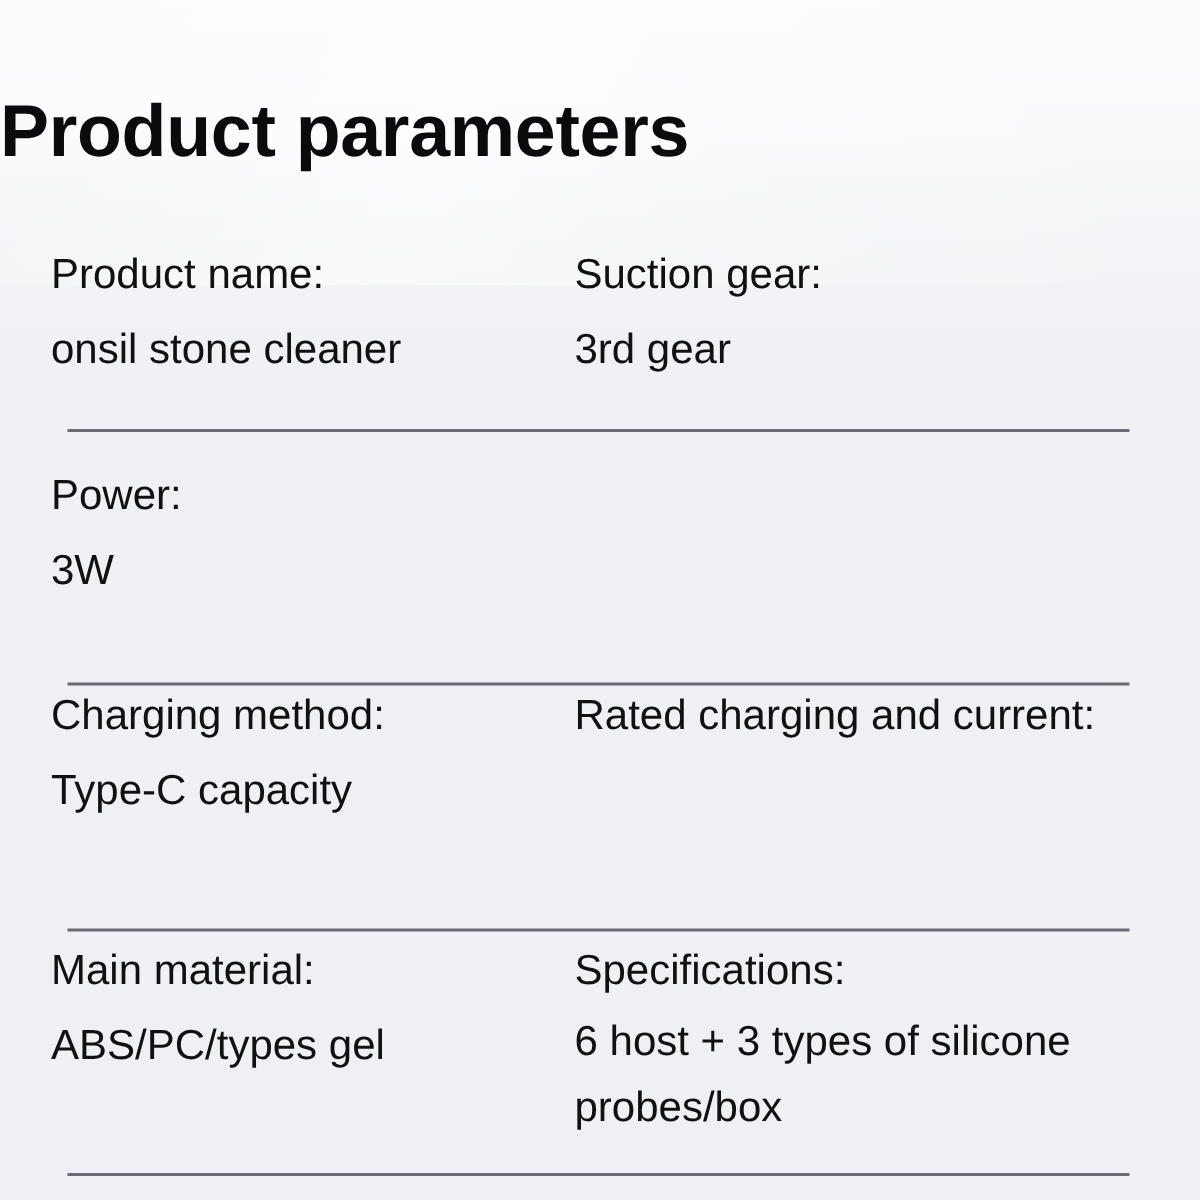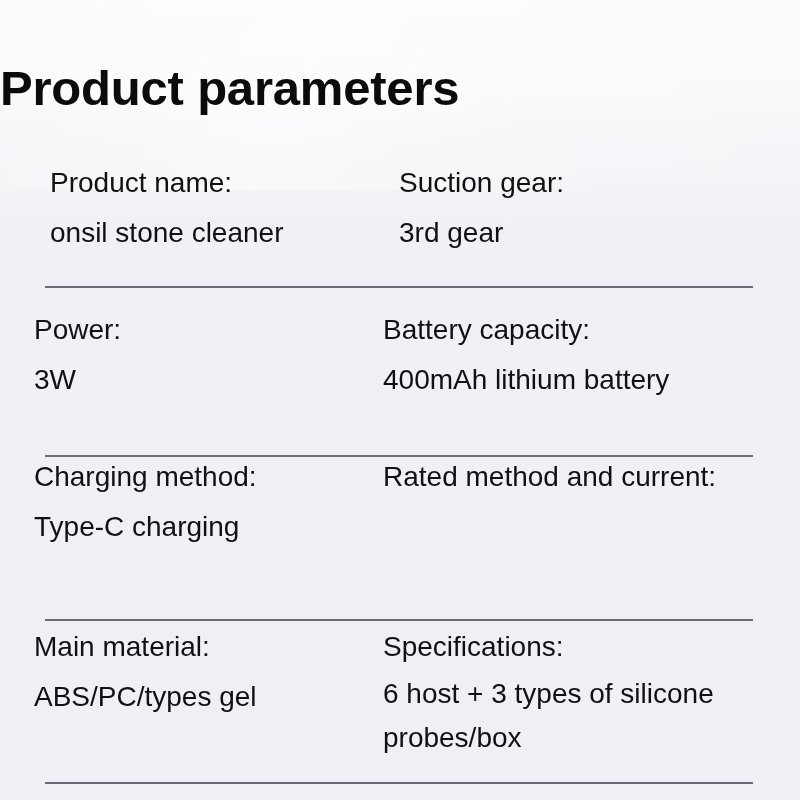--- a/index.html
+++ b/index.html
@@ -90,21 +90,21 @@
     line-height: 50px;
     font-weight: 400;
     letter-spacing: 0px;
   }
 
   .spec-value.wrapped {
     line-height: 44px;
   }
 
   
-  .row-1 { height: 128px; margin-left: 16px; }
+  .row-1 { height: 128px; }
   .row-2 { height: 150px; padding-top: 19px; }
   .row-3 { height: 164px; padding-top: 16px; }
   .row-4 { height: 179px; padding-top: 22px; }
 
   .divider {
     position: absolute;
     left: 45px;
     width: 708px;
     height: 2px;
     background: #6b6b75;
@@ -134,33 +134,29 @@
         <div class="spec-label">Suction gear:</div>
         <div class="spec-value">3rd gear</div>
       </div>
     </div>
 
     <div class="spec-row row-2">
       <div class="spec-cell left">
         <div class="spec-label">Power:</div>
         <div class="spec-value">3W</div>
       </div>
-      <div class="spec-cell right">
-        <div class="spec-label">Battery capacity:</div>
-        <div class="spec-value">400mAh lithium battery</div>
-      </div>
     </div>
 
     <div class="spec-row row-3">
       <div class="spec-cell left">
         <div class="spec-label">Charging method:</div>
-        <div class="spec-value">Type-C charging</div>
+        <div class="spec-value">Type-C capacity</div>
       </div>
       <div class="spec-cell right">
-        <div class="spec-label">Rated method and current:</div>
+        <div class="spec-label">Rated charging and current:</div>
       </div>
     </div>
 
     <div class="spec-row row-4">
       <div class="spec-cell left">
         <div class="spec-label">Main material:</div>
         <div class="spec-value">ABS/PC/types gel</div>
       </div>
       <div class="spec-cell right">
         <div class="spec-label">Specifications:</div>

